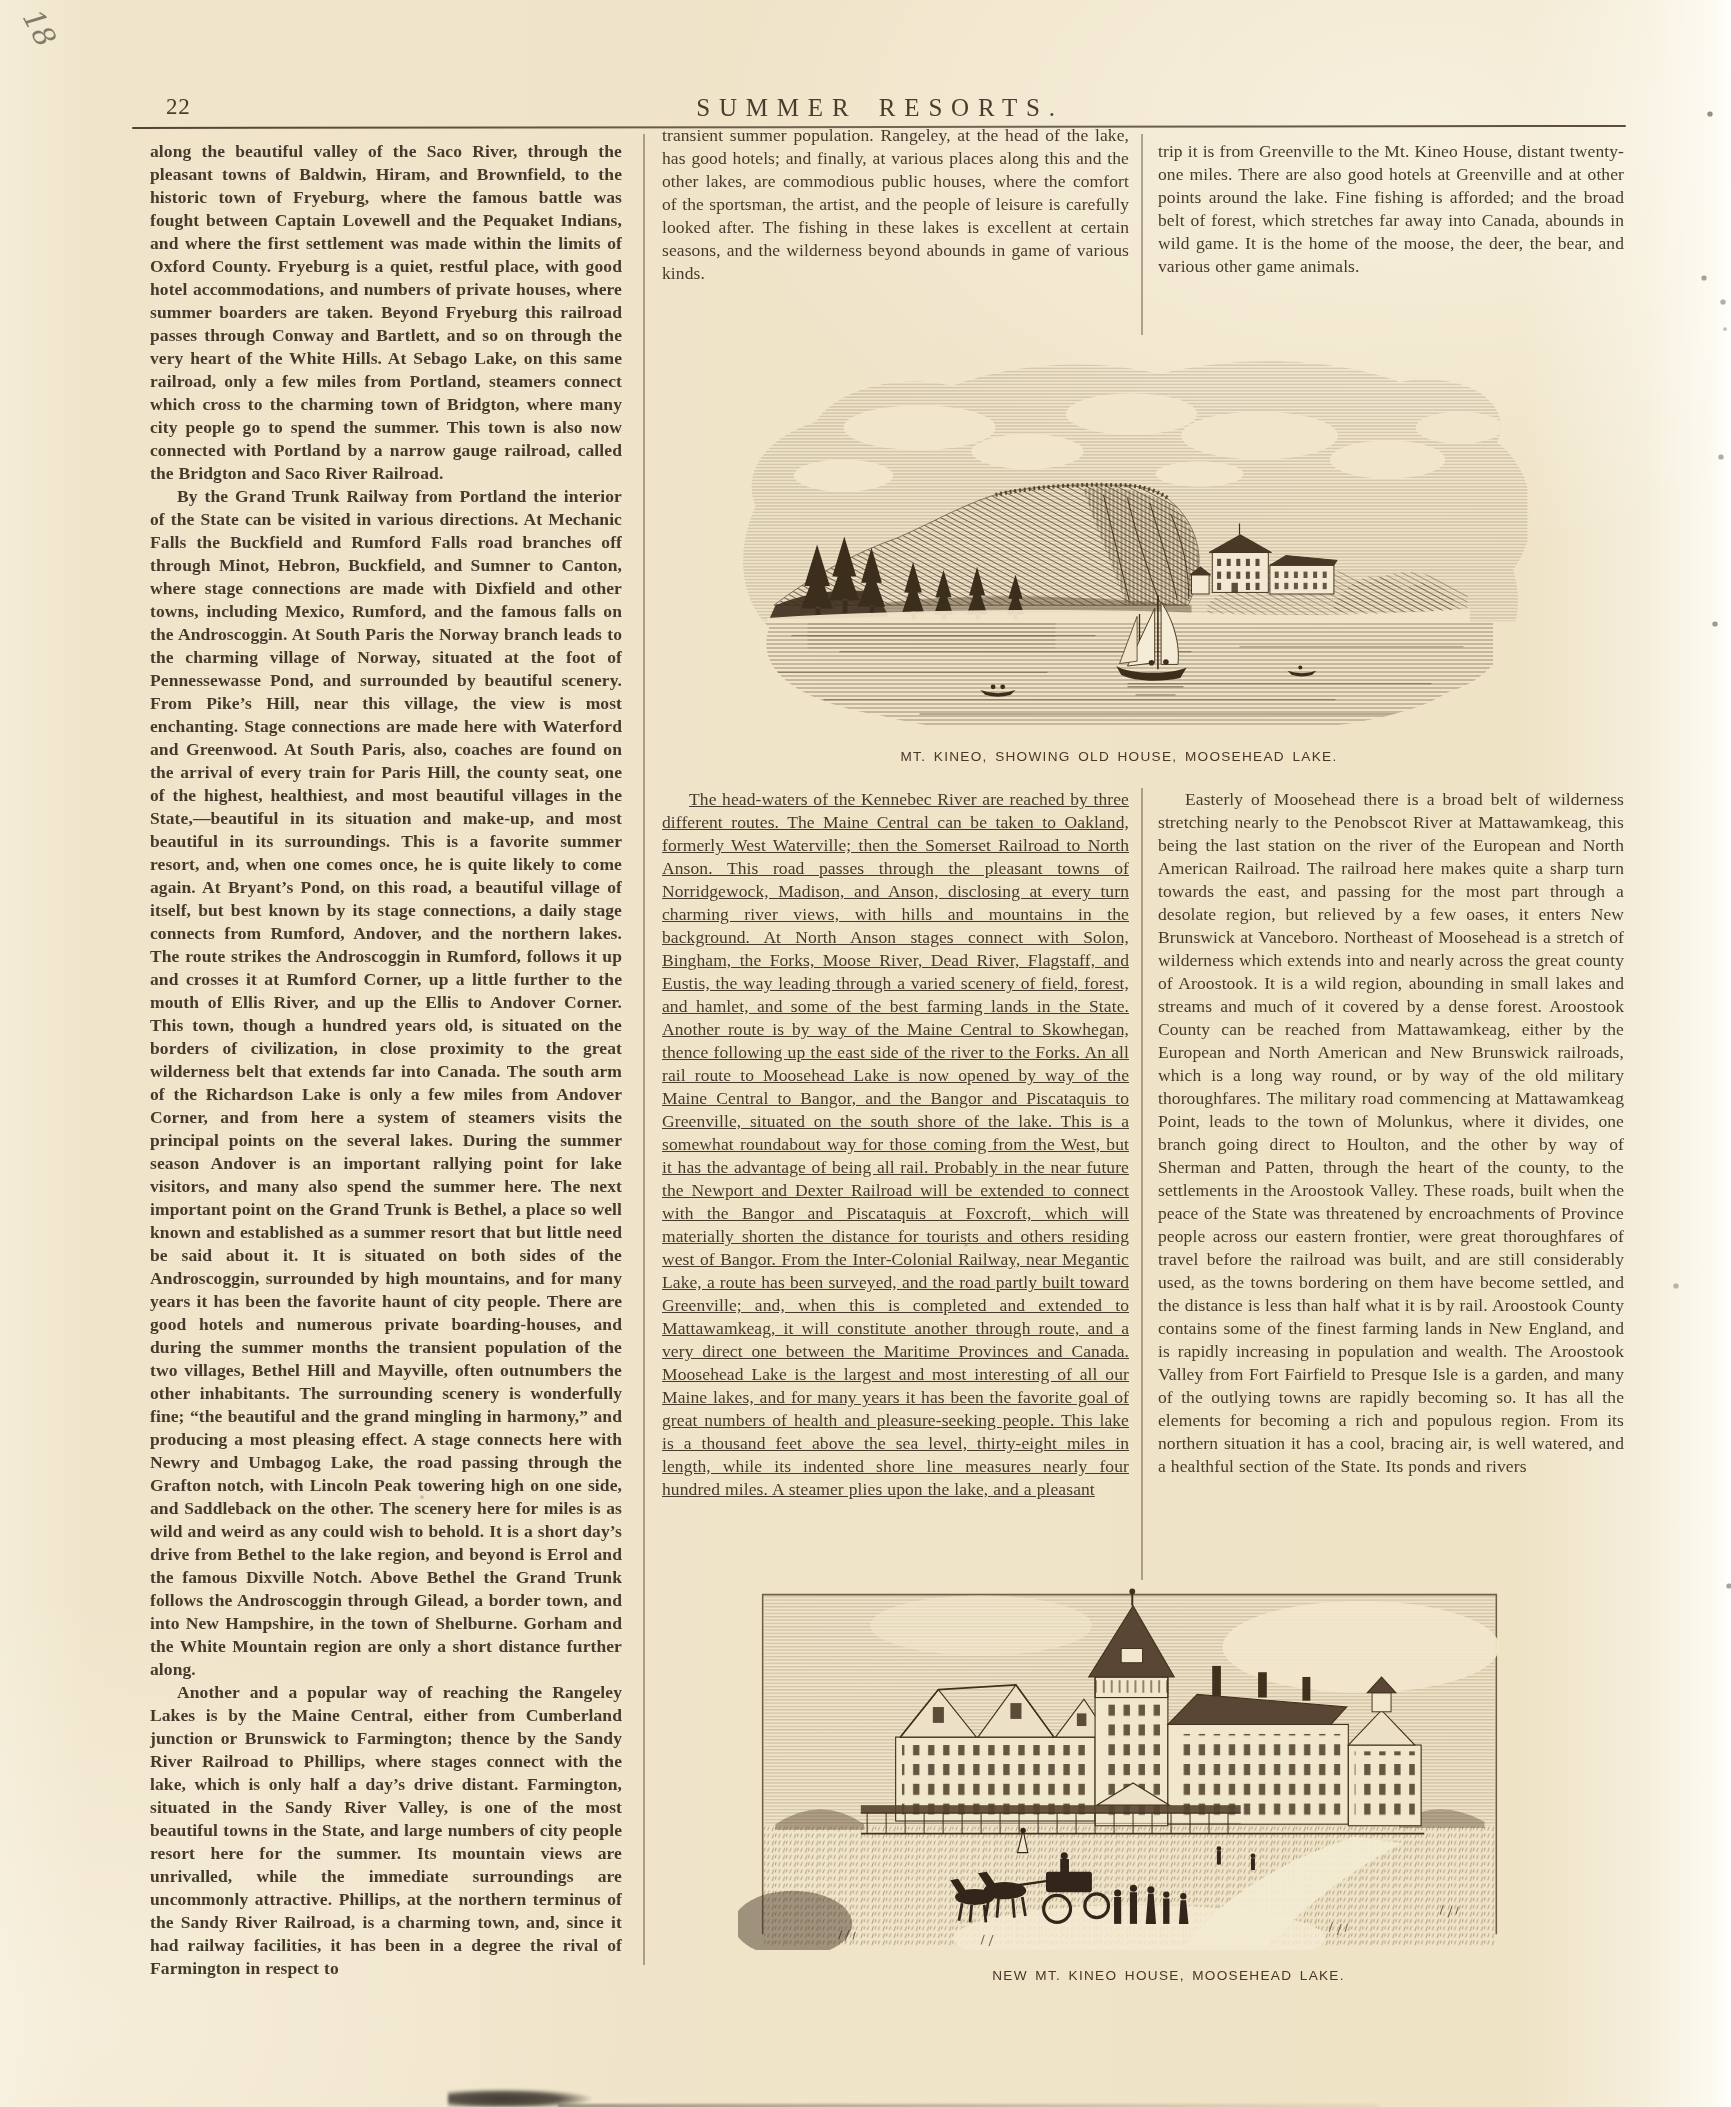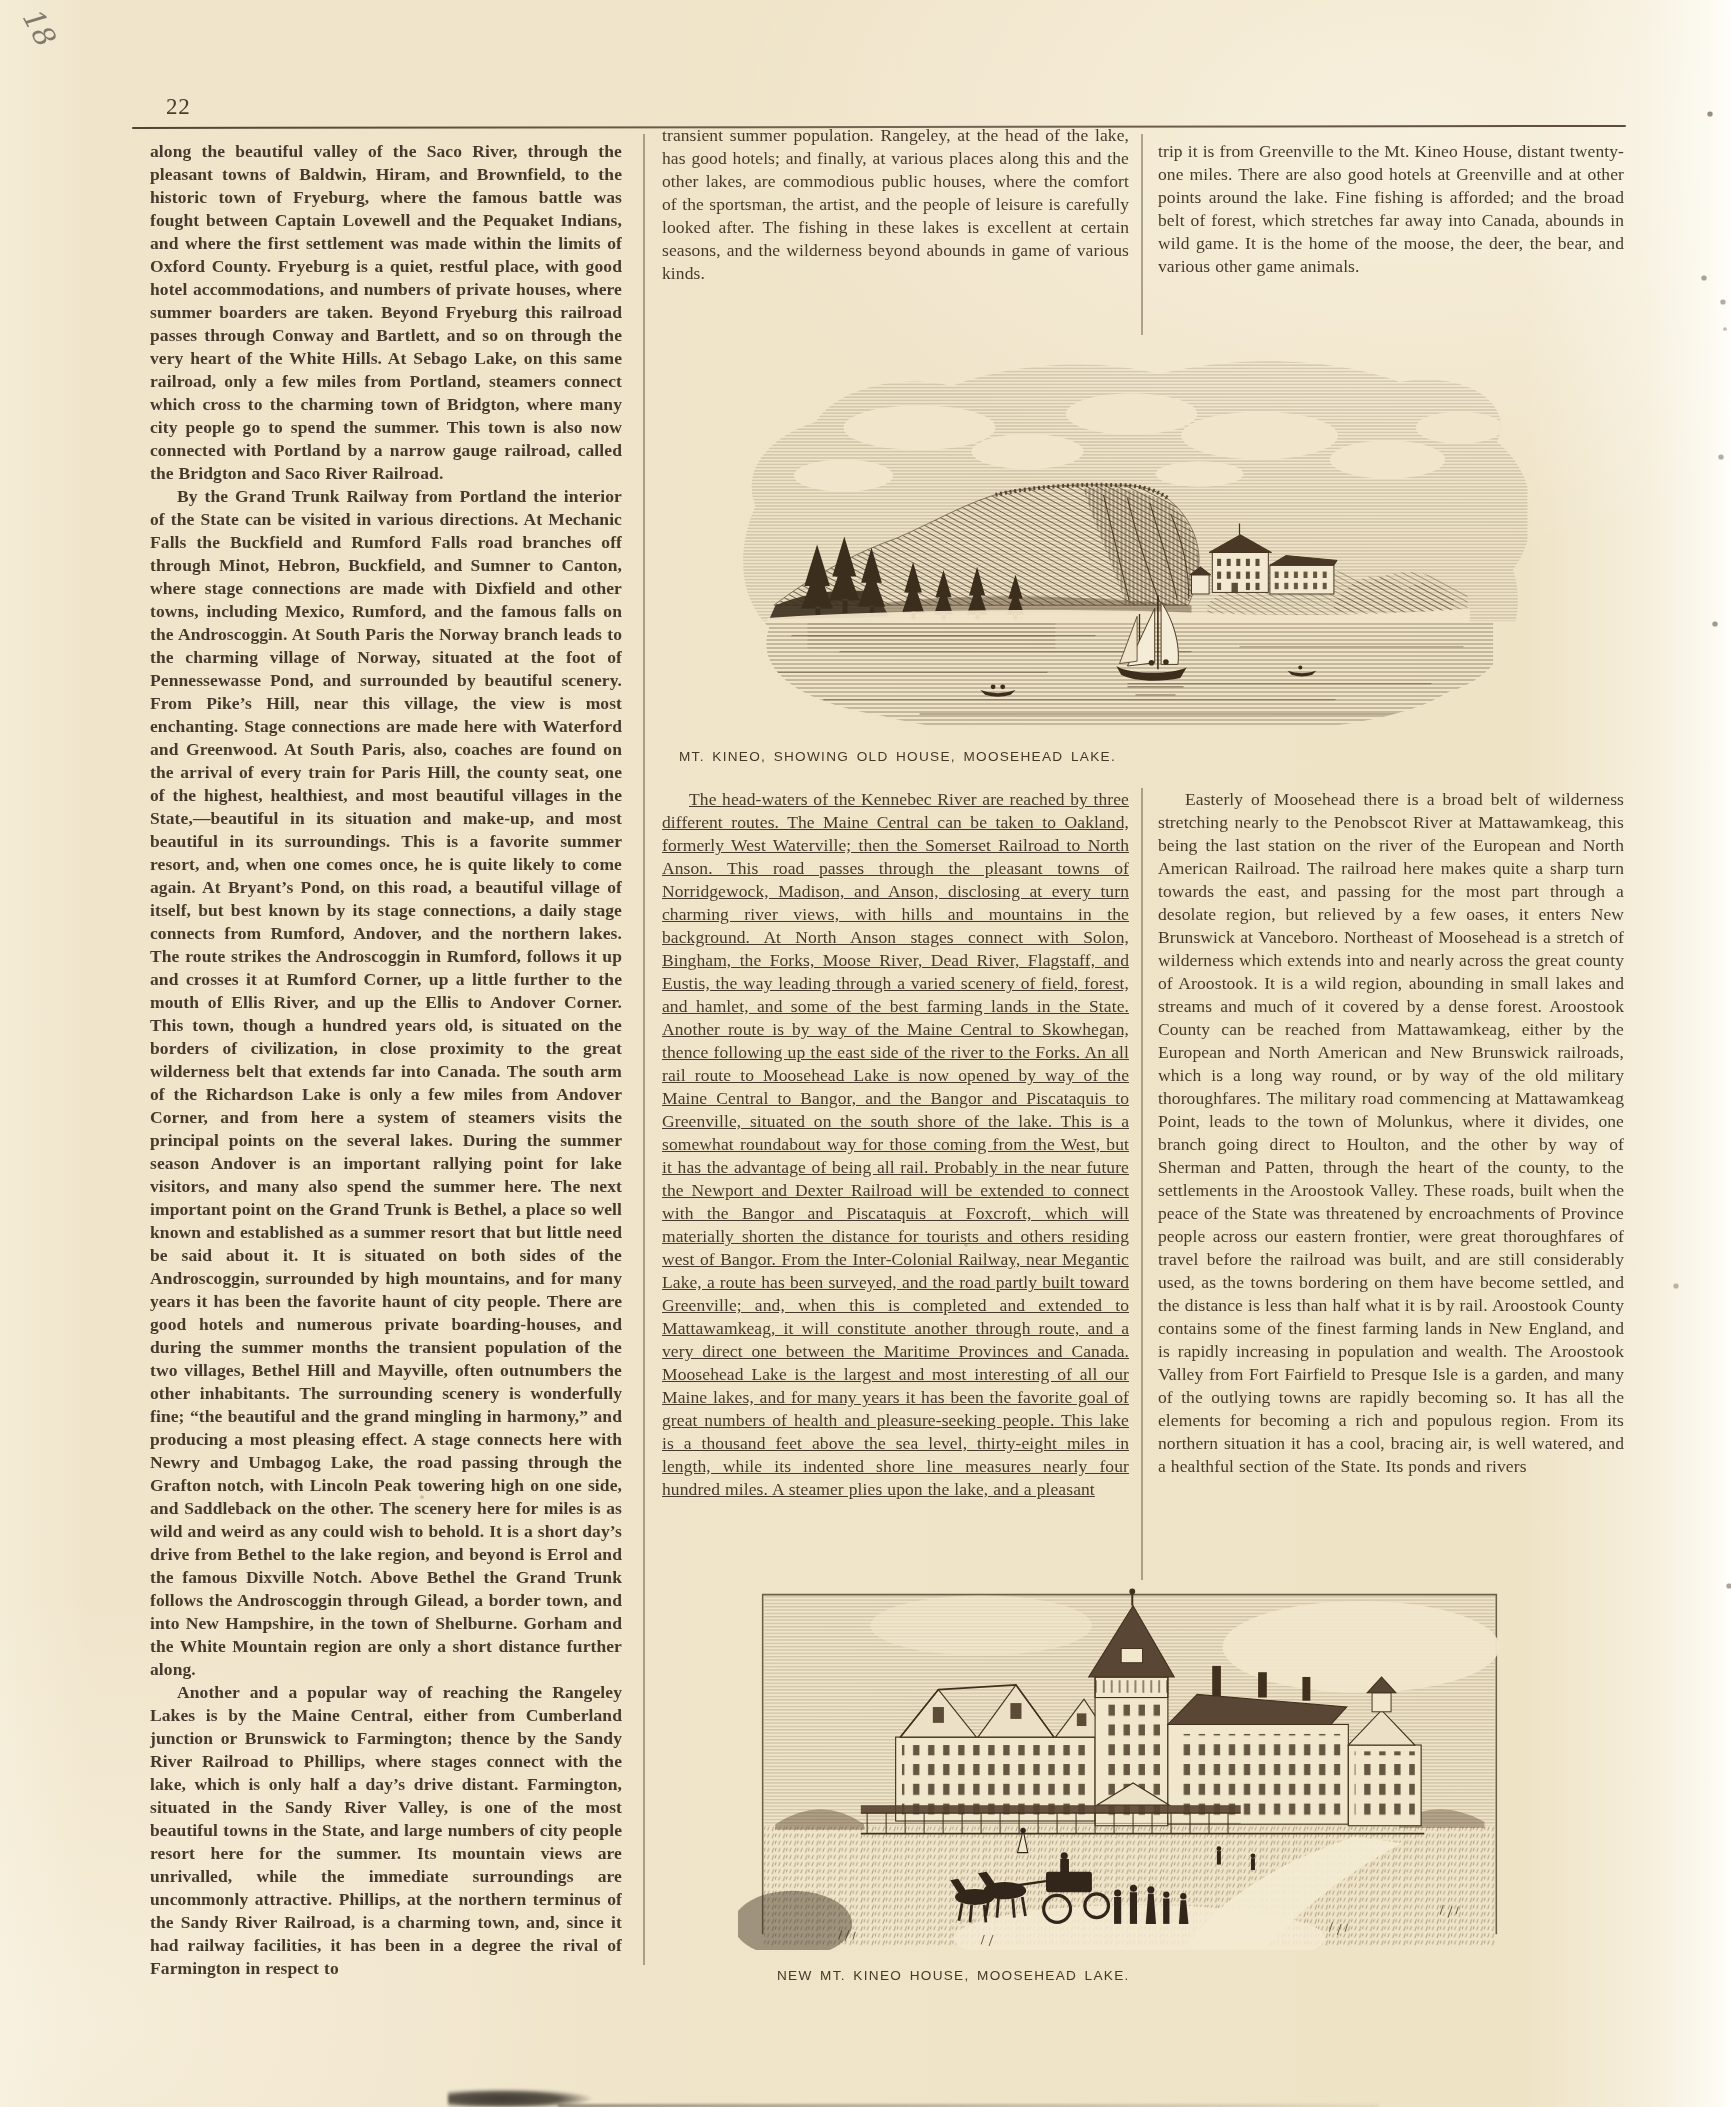--- a/index.html
+++ b/index.html
@@ -30,21 +30,21 @@
   .c2m { left:662px;  top:788px; width:467px;text-decoration:underline; }
   .c3m { left:1158px; top:788px; width:466px; }
   .vrule { position:absolute; width:1.6px; background:#6a5743; opacity:.5; }
   .vr1 { left:643px;  top:134px; height:1831px; }
   .vr2 { left:1141px; top:134px; height:201px; }
   .vr3 { left:1141px; top:788px; height:792px; }
   
   figure { position:absolute; margin:0; }
   .fig1 { left:678px; top:338px;  width:883px; height:408px; }
   .fig2 { left:738px; top:1582px; width:783px;  height:368px; }
-  .caption { position:absolute; text-align:left; font-family:"Liberation Sans", sans-serif;
+  .caption { position:absolute; text-align:center; font-family:"Liberation Sans", sans-serif;
              font-size:13.6px; letter-spacing:1.3px; word-spacing:2.4px; color:#473828; }
   .cap1 { left:679px; top:749px;  width:880px; }
   .cap2 { left:777px; top:1968px; width:783px; }
   svg { display:block; width:100%; height:100%; }
   
   .handmark { position:absolute; left:21px; top:11px; transform:rotate(62deg);
               font-family:"DejaVu Serif", serif; font-style:italic; font-size:29px;
               color:#6f675a; opacity:.85; }
   .smudge { position:absolute; left:448px; top:2089px; width:144px; height:17.5px;
             background:radial-gradient(ellipse at 38% 55%, #2d2925 0%, #4b443a 45%, transparent 72%);
@@ -64,20 +64,21 @@
               421px 1496px 0 0.8px rgba(110,88,62,.3),
               965px 1244px 0 0.8px rgba(110,88,62,.28); }
 </style>
 </head>
 <body>
 
 <div class="page">
 
   <div class="handmark">18</div>
   <div class="pageno">22</div>
+  <div class="title">SUMMER RESORTS.</div>
   <div class="hrule"></div>
 
   <div class="col c1">
     <p class="noind">along the beautiful valley of the Saco River, through the pleasant towns of Baldwin, Hiram, and Brownfield, to the historic town of Fryeburg, where the famous battle was fought between Captain Lovewell and the Pequaket Indians, and where the first settlement was made within the limits of Oxford County.  Fryeburg is a quiet, restful place, with good hotel accommodations, and numbers of private houses, where summer boarders are taken.  Beyond Fryeburg this railroad passes through Conway and Bartlett, and so on through the very heart of the White Hills.  At Sebago Lake, on this same railroad, only a few miles from Portland, steamers connect which cross to the charming town of Bridgton, where many city people go to spend the summer.  This town is also now connected with Portland by a narrow gauge railroad, called the Bridgton and Saco River Railroad.</p>
     <p>By the Grand Trunk Railway from Portland the interior of the State can be visited in various directions.  At Mechanic Falls the Buckfield and Rumford Falls road branches off through Minot, Hebron, Buckfield, and Sumner to Canton, where stage connections are made with Dixfield and other towns, including Mexico, Rumford, and the famous falls on the Androscoggin.  At South Paris the Norway branch leads to the charming village of Norway, situated at the foot of Pennessewasse Pond, and surrounded by beautiful scenery.  From Pike’s Hill, near this village, the view is most enchanting.  Stage connections are made here with Waterford and Greenwood.  At South Paris, also, coaches are found on the arrival of every train for Paris Hill, the county seat, one of the highest, healthiest, and most beautiful villages in the State,—beautiful in its situation and make-up, and most beautiful in its surroundings.  This is a favorite summer resort, and, when one comes once, he is quite likely to come again.  At Bryant’s Pond, on this road, a beautiful village of itself, but best known by its stage connections, a daily stage connects from Rumford, Andover, and the northern lakes.  The route strikes the Androscoggin in Rumford, follows it up and crosses it at Rumford Corner, up a little further to the mouth of Ellis River, and up the Ellis to Andover Corner.  This town, though a hundred years old, is situated on the borders of civilization, in close proximity to the great wilderness belt that extends far into Canada.  The south arm of the Richardson Lake is only a few miles from Andover Corner, and from here a system of steamers visits the principal points on the several lakes.  During the summer season Andover is an important rallying point for lake visitors, and many also spend the summer here.  The next important point on the Grand Trunk is Bethel, a place so well known and established as a summer resort that but little need be said about it.  It is situated on both sides of the Androscoggin, surrounded by high mountains, and for many years it has been the favorite haunt of city people.  There are good hotels and numerous private boarding-houses, and during the summer months the transient population of the two villages, Bethel Hill and Mayville, often outnumbers the other inhabitants.  The surrounding scenery is wonderfully fine; “the beautiful and the grand mingling in harmony,” and producing a most pleasing effect.  A stage connects here with Newry and Umbagog Lake, the road passing through the Grafton notch, with Lincoln Peak towering high on one side, and Saddleback on the other.  The scenery here for miles is as wild and weird as any could wish to behold.  It is a short day’s drive from Bethel to the lake region, and beyond is Errol and the famous Dixville Notch.  Above Bethel the Grand Trunk follows the Androscoggin through Gilead, a border town, and into New Hampshire, in the town of Shelburne.  Gorham and the White Mountain region are only a short distance further along.</p>
     <p>Another and a popular way of reaching the Rangeley Lakes is by the Maine Central, either from Cumberland junction or Brunswick to Farmington; thence by the Sandy River Railroad to Phillips, where stages connect with the lake, which is only half a day’s drive distant.  Farmington, situated in the Sandy River Valley, is one of the most beautiful towns in the State, and large numbers of city people resort here for the summer.  Its mountain views are unrivalled, while the immediate surroundings are uncommonly attractive.  Phillips, at the northern terminus of the Sandy River Railroad, is a charming town, and, since it had railway facilities, it has been in a degree the rival of Farmington in respect to</p>
   </div>
 
   <div class="vrule vr1"></div>
   <div class="vrule vr2"></div>

